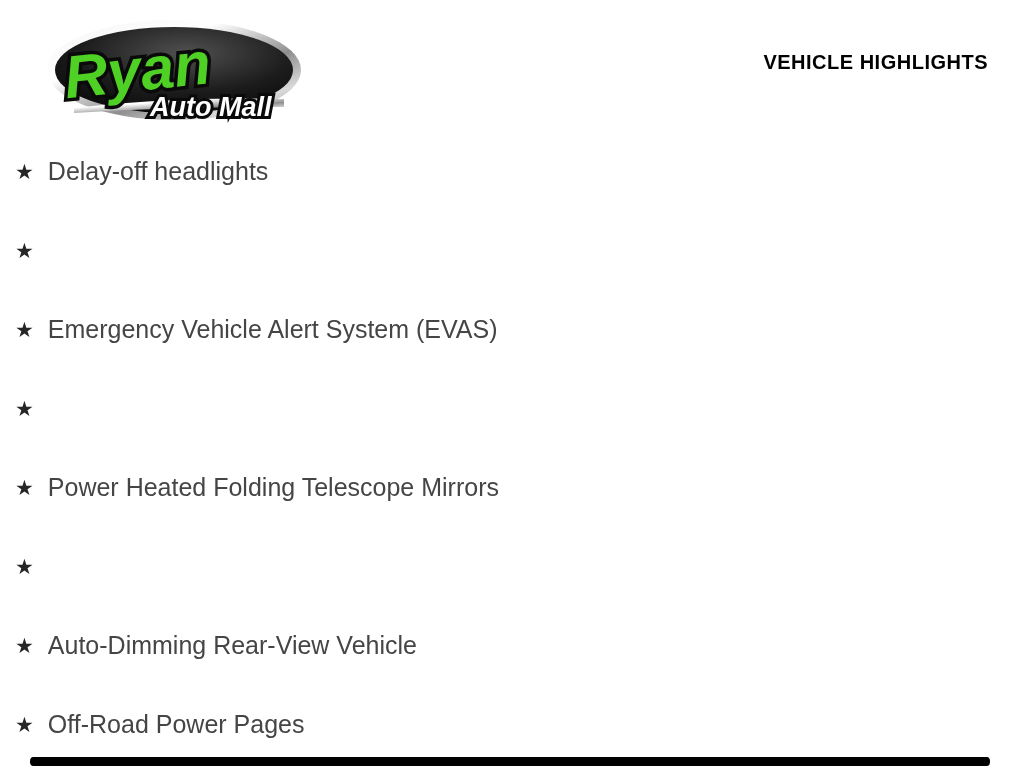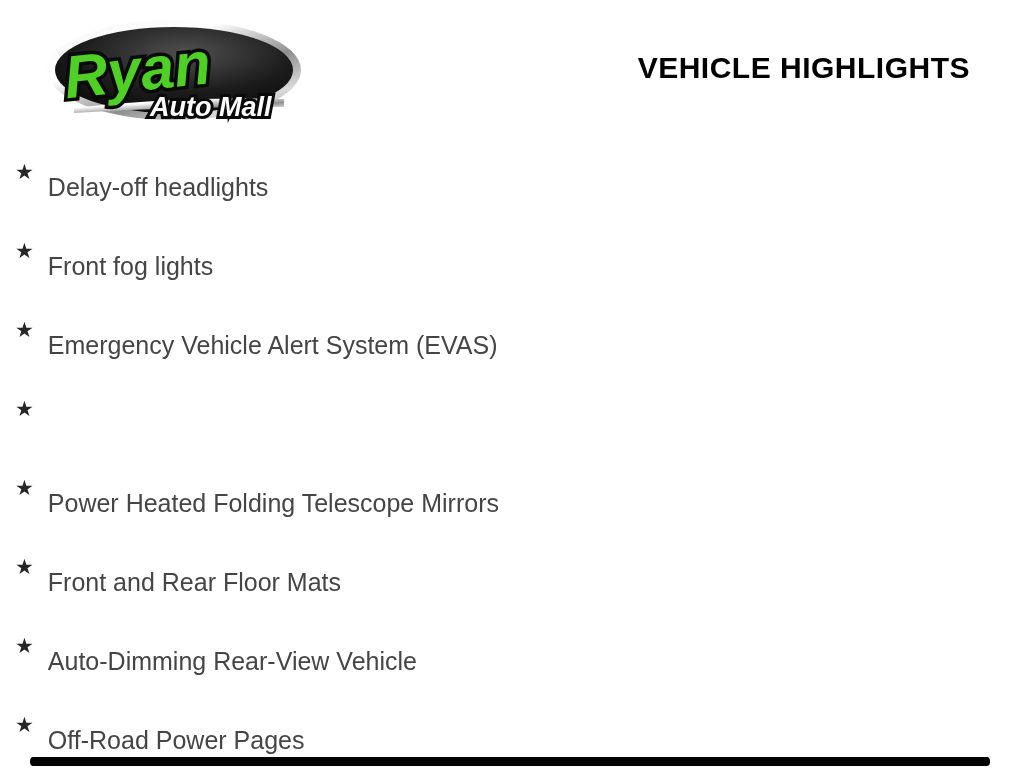--- a/index.html
+++ b/index.html
@@ -13,22 +13,22 @@
   .page { position: relative; width: 1024px; height: 768px; background: #fff; }
 
   
   .logo-wrap {
     position: absolute;
     left: 22px; top: 6px;
     width: 284px; height: 120px;
   }
   .page-title {
     position: absolute;
-    top: 51px; right: 54px;
-    font-size: 30px;
+    top: 51px; right: 36px;
+    font-size: 20px;
     font-weight: bold;
     color: #000000;
     letter-spacing: 0.5px;
     white-space: nowrap;
   }
 
   
   .highlights {
     position: absolute;
     left: 15px; top: 157px;
@@ -45,21 +45,20 @@
     font-size: 21px;
     line-height: 29px;
     color: #262626;
     margin-right: 14px;
     flex: 0 0 auto;
   }
   .item-label {
     font-size: 25px;
     line-height: 29px;
     color: #454545;
-    margin-top: 16px;
   }
 
   
   .footer-bar {
     position: absolute;
     left: 30px; right: 34px; bottom: 2px;
     height: 9px;
     border-radius: 5px / 7px;
     background: #000000;
   }
@@ -102,40 +101,38 @@
 
   <ul class="highlights">
 
       <li>
         <span class="star">★</span>
         <span class="item-label">Delay-off headlights</span>
       </li>
 
       <li>
         <span class="star">★</span>
-        <span class="item-label">Front fog lights</span>
       </li>
 
       <li>
         <span class="star">★</span>
         <span class="item-label">Emergency Vehicle Alert System (EVAS)</span>
       </li>
 
       <li>
         <span class="star">★</span>
       </li>
 
       <li>
         <span class="star">★</span>
         <span class="item-label">Power Heated Folding Telescope Mirrors</span>
       </li>
 
       <li>
         <span class="star">★</span>
-        <span class="item-label">Front and Rear Floor Mats</span>
       </li>
 
       <li>
         <span class="star">★</span>
         <span class="item-label">Auto-Dimming Rear-View Vehicle</span>
       </li>
 
       <li>
         <span class="star">★</span>
         <span class="item-label">Off-Road Power Pages</span>

